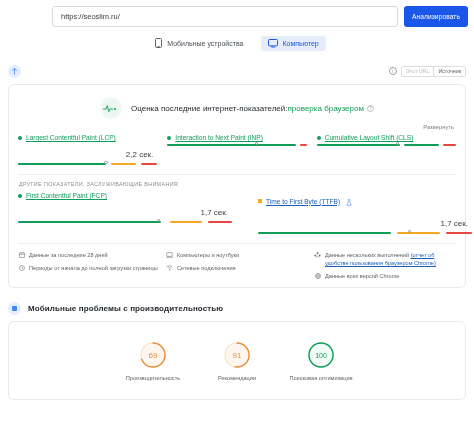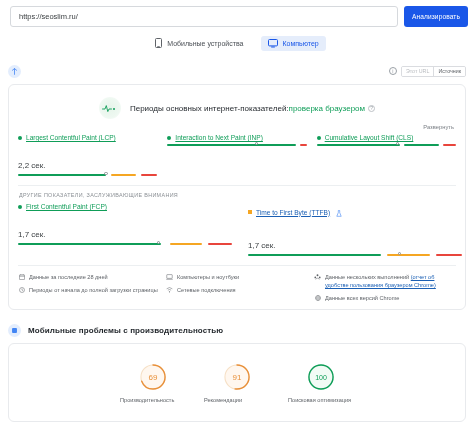--- a/index.html
+++ b/index.html
@@ -6,21 +6,21 @@
   html, body {
     width: 474px; height: 431px;
     background: #ffffff;
     font-family: "Liberation Sans", sans-serif;
     color: #202124;
     overflow: hidden;
   }
   .page { width: 474px; height: 431px; position: relative; background:#fff; }
 
   
-  .topbar { display: flex; align-items: flex-start; gap: 6px; padding: 6px 6px 0 10px; }
+  .topbar { display: flex; align-items: flex-start; gap: 6px; padding: 6px 6px 0 16px; margin-left: 36px; }
   .url-input {
     flex: 1; height: 21px;
     border: 1px solid #d6d9dd; border-radius: 3px;
     background: #fff; padding: 0 8px;
     font-size: 7.5px; color: #3c4043; line-height: 19px;
     font-family: "Liberation Sans", sans-serif;
     outline: none;
   }
   .analyze-btn {
     height: 21px; min-width: 64px;
@@ -80,50 +80,50 @@
     background: radial-gradient(circle, #e6f4ea 0%, #eef8f1 60%, #ffffff 100%);
     display: flex; align-items: center; justify-content: center;
   }
   .cwv-text { font-size: 8px; color: #1f2429; }
   .cwv-text .ok { color: #0f9d58; }
   .q-ico { display:inline-block; width:7px; height:7px; border-radius:50%; border:1px solid #bdc1c6; color:#9aa0a6; font-size:5px; line-height:5.5px; text-align:center; vertical-align:1px; margin-left:3px;}
   .expand { text-align: right; font-size: 5.8px; color: #7a7f85; margin: 3px 2px 4px 0; cursor: pointer; }
 
   
   .metrics { display: flex; gap: 10px; }
-  .metrics.two { gap: 16px; }
+  .metrics.two { gap: 26px; }
   .metric { flex: 1 1 0; min-width: 0; }
   .metric.half { flex: 0 0 calc(50% - 5px); }
   .m-label { display: flex; align-items: center; gap: 4px; white-space: nowrap; }
   .sq { width: 4px; height: 4px; border-radius: 50%; flex: 0 0 auto; }
   .sq.green { background: #0f9d58; }
   .sq.orange { background: #f5a623; border-radius: 0; width:4px; height:4px; }
   .m-name { font-size: 6.6px; color: #1a5fb4; text-decoration: underline; cursor: pointer; }
   .m-name.green { color: #0f9d58; }
   .lab-ico { margin-left: 2px; }
-  .m-value { font-size: 8px; color: #3c4043; margin: 20px 4px 1px 0; }
+  .m-value { text-align: right; font-size: 8px; color: #3c4043; margin: 9px 4px 1px 0; }
   .bar { position: relative; height: 6px; }
   .bar .seg-line { position: absolute; top: 3px; height: 1.6px; border-radius: 1px; }
   .bar .marker {
     position: absolute; top: 1px; width: 3.2px; height: 3.2px;
     border-radius: 50%; background: #fff; border: 1px solid #8a8f94;
   }
   .divider { border: 0; border-top: 1px solid #eceff1; margin: 8px 0 6px; }
   .sub-title { font-size: 5.4px; color: #8a8f94; letter-spacing: .35px; margin: 0 0 5px 1px; }
 
   
   .notes { display: flex; gap: 6px; margin-top: 7px; }
   .note-col { flex: 1 1 0; min-width:0; display: flex; flex-direction: column; gap: 5px; }
   .note { display: flex; gap: 4px; font-size: 5.6px; color: #5f6368; line-height: 8px; }
   .note .ni { flex: 0 0 auto; width: 7px; display:flex; align-items:flex-start; justify-content:center; padding-top:.5px;}
   .note a { color: #1a5fb4; text-decoration: underline; }
 
   
   .scores { display: flex; justify-content: center; gap: 18px; padding: 11px 0 10px; }
-  .score { width: 66px; }
+  .score { width: 66px; text-align: center; }
   .gauge { width: 28px; height: 28px; margin: 0 auto; position: relative; }
   .gauge .num {
     position: absolute; inset: 0; display: flex; align-items: center; justify-content: center;
     font-size: 8px;
   }
   .score-label { margin-top: 5px; font-size: 5.6px; color: #5f6368; line-height: 8px; }
 </style>
 </head>
 <body>
 
@@ -173,21 +173,21 @@
   <div class="card">
 
     <div class="cwv-head">
       <span class="pulse">
         <svg width="16" height="9" viewBox="0 0 16 9">
           <path d="M0.5 5 H3 L4.3 1.6 L5.8 7.6 L7 5 H9.5" stroke="#0f9d58" stroke-width="0.9" fill="none" stroke-linecap="round" stroke-linejoin="round"></path>
           <circle cx="12" cy="5" r="1" fill="#0f9d58"></circle>
         </svg>
       </span>
       <span class="cwv-text">
-        <span>Периоды основных интернет-показателей:</span><span class="ok">проверка браузером</span><span class="q-ico">?</span>
+        <span>Оценка последние интернет-показателей:</span><span class="ok">проверка браузером</span><span class="q-ico">?</span>
       </span>
     </div>
 
     <div class="expand">Развернуть</div>
 
     <div class="metrics">
 
       <div class="metric">
         <div class="m-label">
           <span class="sq green"></span>

